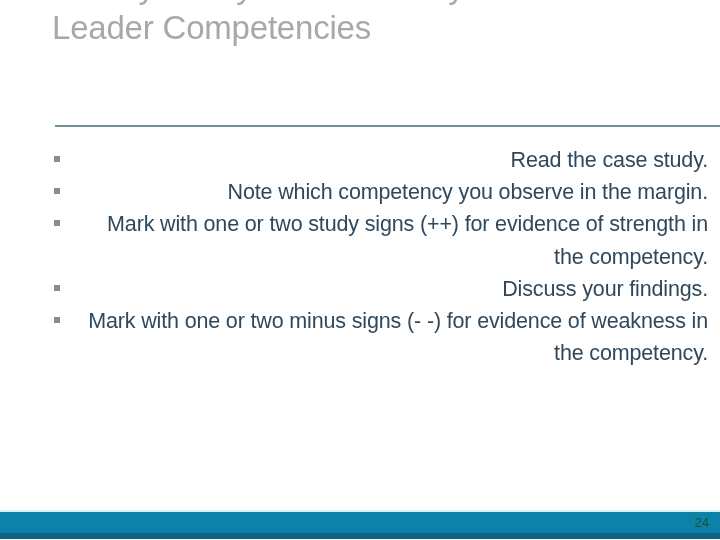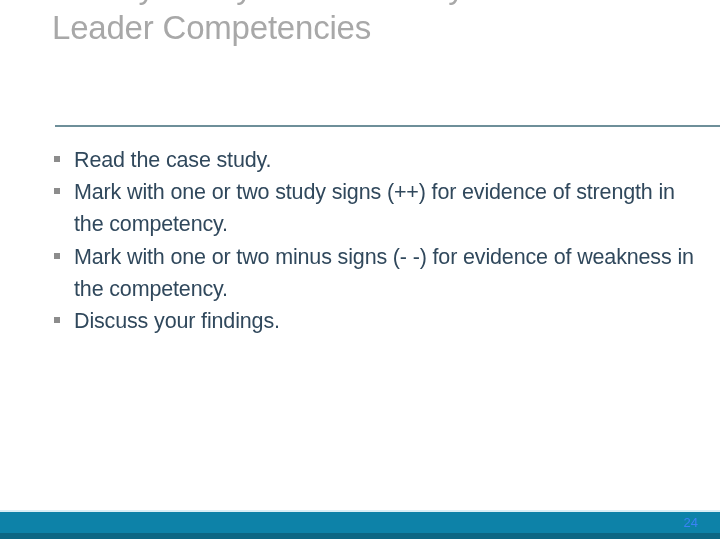--- a/index.html
+++ b/index.html
@@ -77,20 +77,21 @@
     left: 6px;
     top: 12px;
     width: 6px;
     height: 6px;
     background: #8c8c8c;
     display: block;
   }
 
   .bullet-text {
     display: block;
+    text-align: right;
   }
 
   
   #footer-bar {
     position: absolute;
     left: 0;
     top: 512px;
     width: 720px;
     height: 21px;
     background: #0d82a8;
@@ -107,23 +108,23 @@
     position: absolute;
     left: 0;
     top: 510px;
     width: 720px;
     height: 2px;
     background: #d8eef5;
   }
 
   #slide-number {
     position: absolute;
-    right: 22px;
+    right: 11px;
     top: 515px;
-    color: #3b82f6;
+    color: #14532d;
     font-size: 13px;
     line-height: 16px;
     text-align: left;
   }
 </style>
 </head>
 <body>
 
 <div id="slide">
 
@@ -131,29 +132,33 @@
 
   <div id="title-rule"></div>
 
   <ul id="body-list">
     <li class="bullet-item">
       <span class="bullet-marker"></span>
       <span class="bullet-text">Read the case study.</span>
     </li>
     <li class="bullet-item">
       <span class="bullet-marker"></span>
+      <span class="bullet-text">Note which competency you observe in the margin.</span>
+    </li>
+    <li class="bullet-item">
+      <span class="bullet-marker"></span>
       <span class="bullet-text">Mark with one or two study signs (++) for evidence of strength in the competency.</span>
     </li>
     <li class="bullet-item">
       <span class="bullet-marker"></span>
-      <span class="bullet-text">Mark with one or two minus signs (- -) for evidence of weakness in the competency.</span>
+      <span class="bullet-text">Discuss your findings.</span>
     </li>
     <li class="bullet-item">
       <span class="bullet-marker"></span>
-      <span class="bullet-text">Discuss your findings.</span>
+      <span class="bullet-text">Mark with one or two minus signs (- -) for evidence of weakness in the competency.</span>
     </li>
   </ul>
 
   <div id="footer-bar-hairline"></div>
   <div id="footer-bar"></div>
   <div id="footer-bar-accent"></div>
 
   <div id="slide-number">24</div>
 
 </div>

